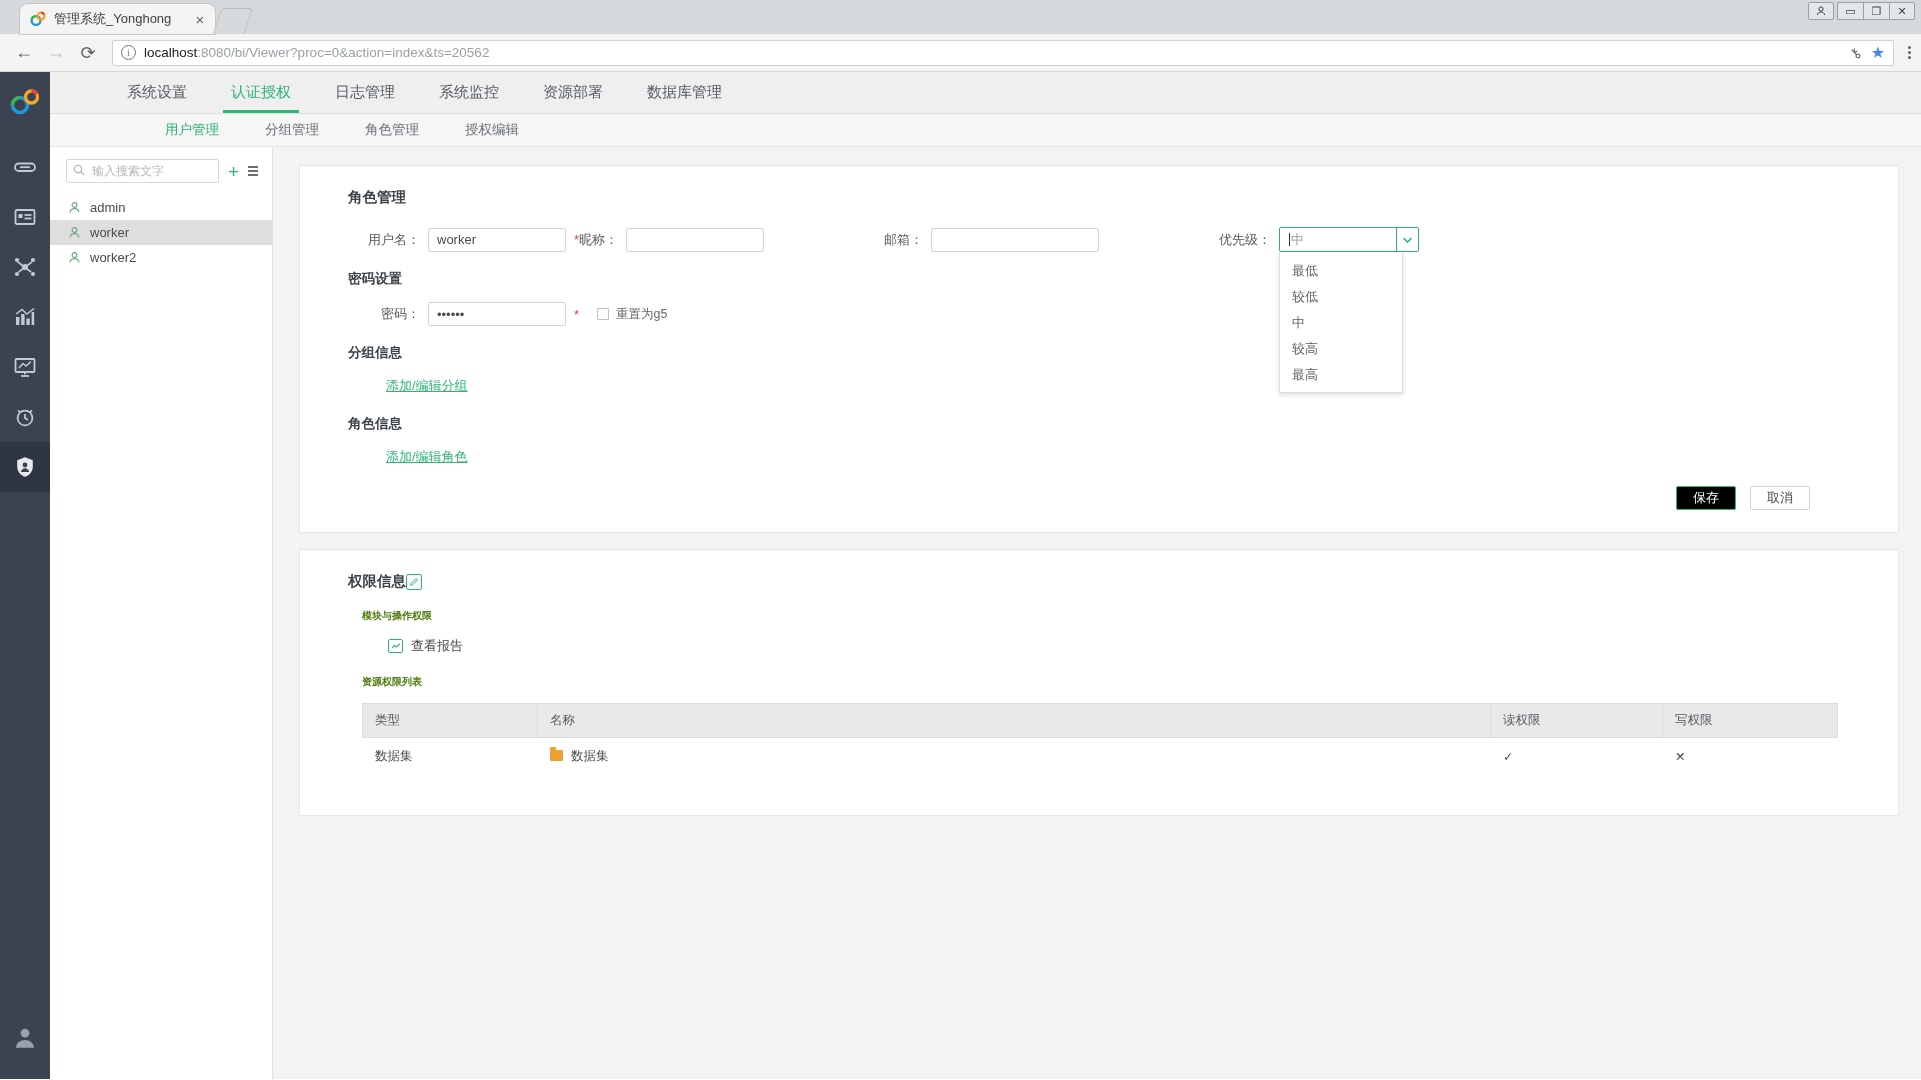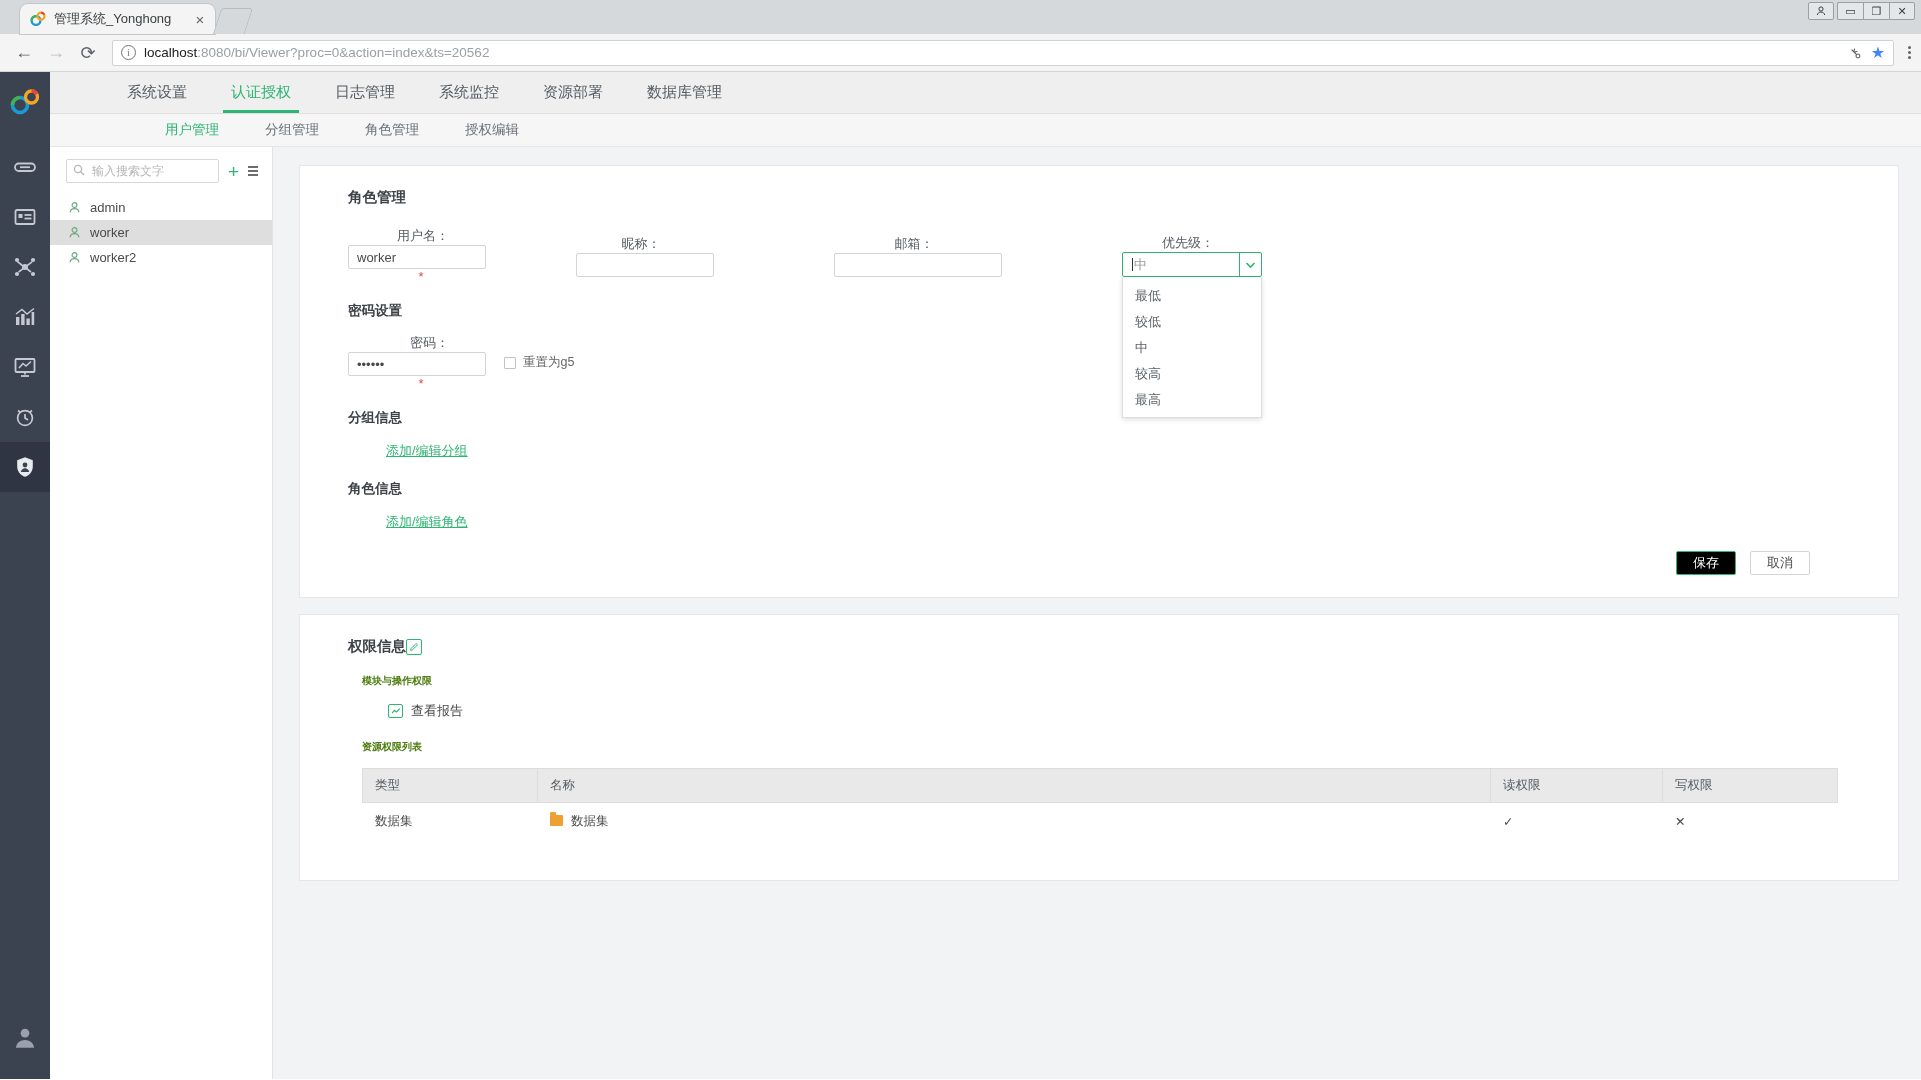--- a/index.html
+++ b/index.html
@@ -154,21 +154,21 @@
   .work { flex:1; background:#f2f3f5; padding: 18px 22px 0 26px; min-width:0; overflow:hidden;}
   .card {
     background:#fff; border:1px solid #e6e6e6; margin-bottom:16px; padding: 18px 26px 22px 26px;
     position:relative;
   }
   .card-title { font-size:14.5px; color:#3d4349; font-weight:bold; margin: 4px 0 20px 22px; }
   .card-title-row { display:flex; align-items:center; margin: 4px 0 18px 22px; }
   .card-title-row .card-title { margin:0; }
 
   .form-row { display:flex; align-items:center; margin-bottom:18px; }
-  .field { display:flex; align-items:center;flex-direction:column; }
+  .field { display:flex; align-items:center; }
   .flabel {
     font-size:13px; color:#555b61; text-align:right; margin-right:8px; white-space:nowrap;
   }
   .finput {
     height:24px; border:1px solid #d4d4d4; border-radius:2px; padding: 0 8px;
     font-size:13px; color:#4a4a4a; outline:none; background:#fff; font-family:inherit;
   }
   .finput::placeholder { color:#bbb; }
   .req { color:#e8453c; font-size:13px; margin-left:8px; }
 
@@ -193,21 +193,21 @@
   }
   .caret-text {
     display:inline-block; width:1px; height:13px; background:#333; vertical-align:-2px;
     margin-right:1px;
   }
   .select-arrow {
     width:22px; height:100%; border-left:1px solid #2db573;
     display:flex; align-items:center; justify-content:center; color:#2db573; font-size:10px;
   }
   .dropdown {
-    position:absolute; top:25px; left:0; width:140px; background:#fff;
+    position:absolute; top:25px; left:0; width:124px; background:#fff;
     border:1px solid #ddd; border-top:none; box-shadow: 0 2px 5px rgba(0,0,0,.12);
     z-index:40; padding: 6px 0 4px 0;
   }
   .dd-item { height:26px; display:flex; align-items:center; padding-left:12px; font-size:13px; color:#5d6267; }
 
   .btn-row { display:flex; justify-content:flex-end; gap:14px; margin-top: 16px; padding-right:62px;}
   .btn {
     min-width:58px; height:24px; border-radius:2px; font-size:13px;
     display:flex; align-items:center; justify-content:center; padding: 0 16px;
   }
@@ -450,21 +450,21 @@
 
           <div class="card">
             <div class="card-title">角色管理</div>
 
             <div class="form-row">
               <div class="field" style="margin-left:22px;">
                 <span class="flabel" style="width:72px;">用户名：</span>
                 <input class="finput" style="width: 138px;" type="text" value="worker">
                 <span class="req">*</span>
               </div>
-              <div class="field" style="margin-left:90px;border-radius:12px;">
+              <div class="field" style="border-radius:12px;">
                 <span class="flabel">昵称：</span>
                 <input class="finput" style="width: 138px;" type="text" value="">
               </div>
               <div class="field" style="margin-left:120px;border-radius:11px;">
                 <span class="flabel">邮箱：</span>
                 <input class="finput" style="width: 168px;" type="text" value="">
               </div>
               <div class="field" style="margin-left:120px;">
                 <span class="flabel">优先级：</span>
                 <div class="select-wrap">

